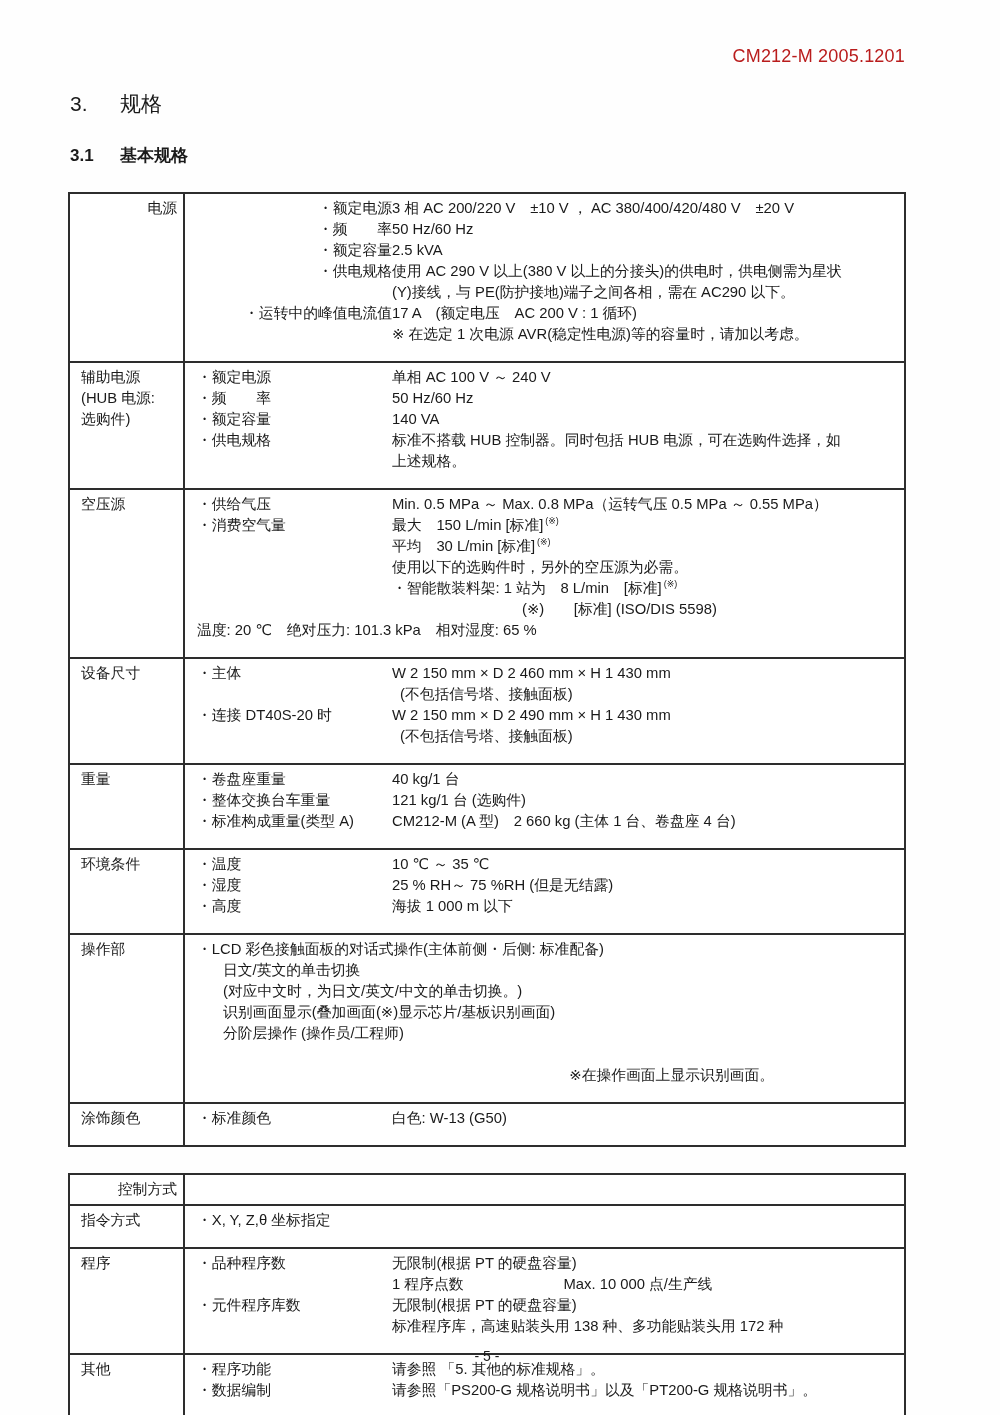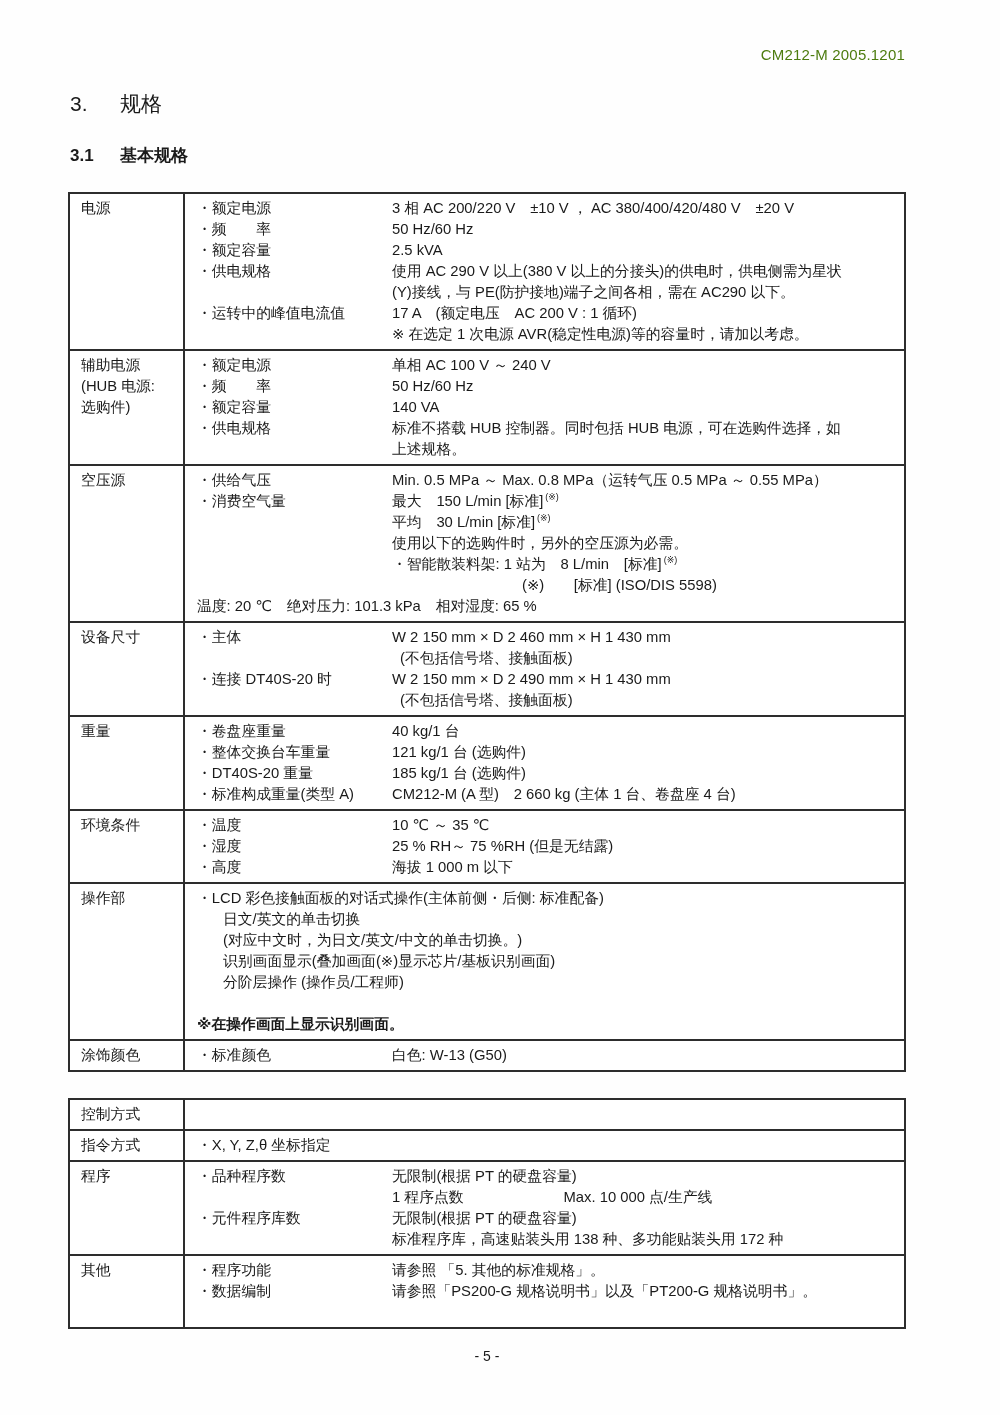--- a/index.html
+++ b/index.html
@@ -1,44 +1,44 @@
 <!DOCTYPE html>
 <html><head>
 <meta charset="utf-8">
 <style>
   * { margin:0; padding:0; box-sizing:border-box; }
   html,body { background:#ffffff; }
   body { font-family:"Liberation Sans","DejaVu Sans",sans-serif; color:#1a1a1a; }
   .page { position:relative; width:1000px; height:1415px; background:#fefefe; overflow:hidden; }
 
-  .header-right { position:absolute; top:46px; right:95px; font-size:15px; letter-spacing:0.2px; color:#4d7c0f; }
+  .header-right { position:absolute; top:46px; right:95px; font-size:18px; letter-spacing:0.2px; color:#b91c1c; }
 
   .sec-title { position:absolute; top:90px; left:70px; font-size:21px; font-weight:normal; }
   .sec-title .num { display:inline-block; width:50px; }
   .subsec-title { position:absolute; top:144px; left:70px; font-size:17px; font-weight:bold; }
   .subsec-title .num { display:inline-block; width:50px; }
   .model-name { position:absolute; top:169px; left:70px; font-size:14px; font-weight:bold;margin-top:27px; }
 
   #tables-root { position:absolute; top:192px; left:68px; width:838px; font-size:14.8px; }
   .spec-table { border:2px solid #2d2d2d; background:#fff; }
   .spec-table + .spec-table { margin-top:26px; }
   .spec-row { display:flex; border-top:2px solid #2d2d2d; }
-  .spec-row:first-child { border-top:none; }
+  .spec-row:first-child { border-top:none;text-align:right; }
   .cell.label { width:115px; flex-shrink:0; border-right:2px solid #2d2d2d; padding:4px 6px 4px 11px; line-height:21px; }
-  .cell.content { flex:1; padding:4px 0 4px 12px; min-width:0; }
+  .cell.content { flex:1; padding:4px 0 16px 12px; min-width:0; }
   .line { display:flex; line-height:21px; white-space:nowrap; }
   .line .attr { width:195px; flex-shrink:0; }
   .line .val {}
   .line .val2 { margin-left:100px; }
   .line sup { font-size:9px; vertical-align:super; line-height:0; margin-left:2px; }
   .line.full { display:block; }
   .line.ind { padding-left:26px; }
   .line.spacer { height:21px; }
   .line.right { display:block; padding-right:14px; }
-  .line.note-right { display:block; padding-right:130px;font-weight:bold; }
+  .line.note-right { display:block; text-align:right; padding-right:130px; }
 
   .footer { position:absolute; top:1348px; left:68px; width:838px; text-align:center; font-size:14px; }
 </style>
 </head>
 <body>
 
 <div class="page">
   <div class="header-right">CM212-M   2005.1201</div>
 
   <div class="sec-title">
@@ -177,24 +177,20 @@
             <div>重量</div>
           </div>
           <div class="cell content">
             <div class="line">
               <span class="attr">・卷盘座重量</span>
               <span class="val">40  kg/1 台</span>
             </div>
             <div class="line">
               <span class="attr">・整体交换台车重量</span>
               <span class="val">121  kg/1 台  (选购件)</span>
-            </div>
-            <div class="line">
-              <span class="attr">・DT40S-20 重量</span>
-              <span class="val">185  kg/1 台  (选购件)</span>
             </div>
             <div class="line">
               <span class="attr">・标准构成重量(类型 A)</span>
               <span class="val">CM212-M (A 型)　2 660  kg  (主体 1 台、卷盘座 4 台)</span>
             </div>
           </div>
         </div>
         <div class="spec-row">
           <div class="cell label">
             <div>环境条件</div>

